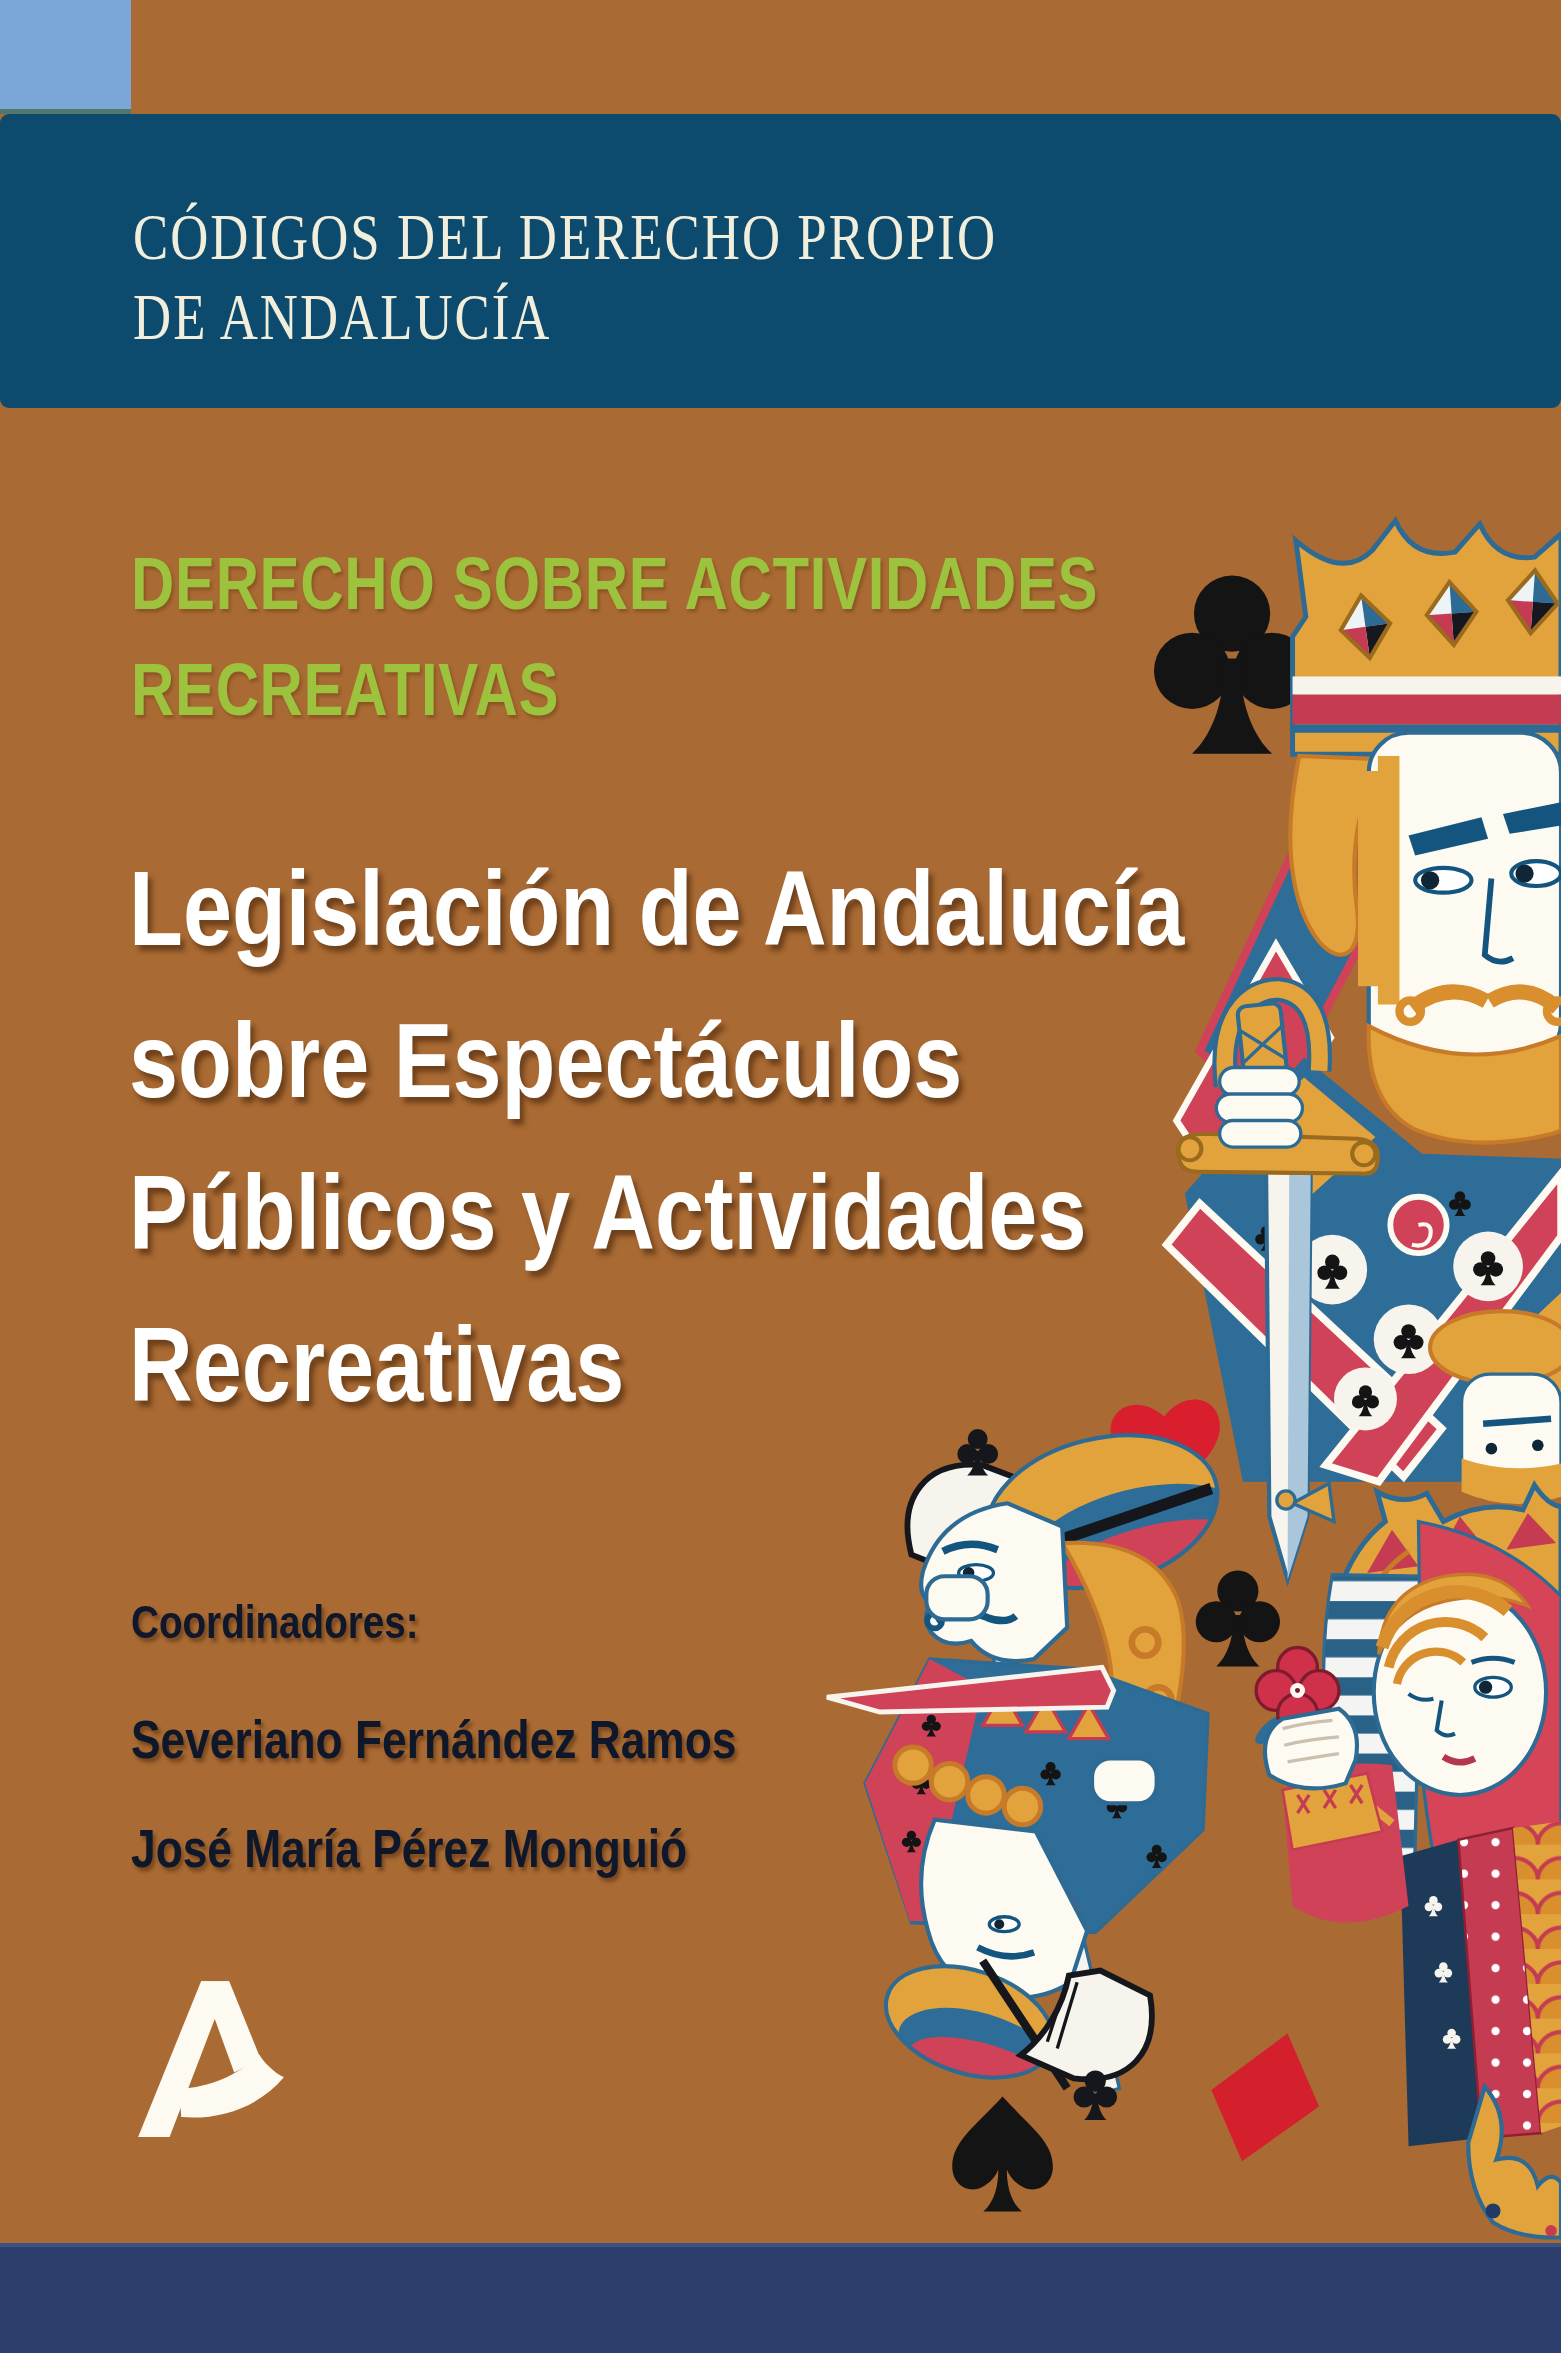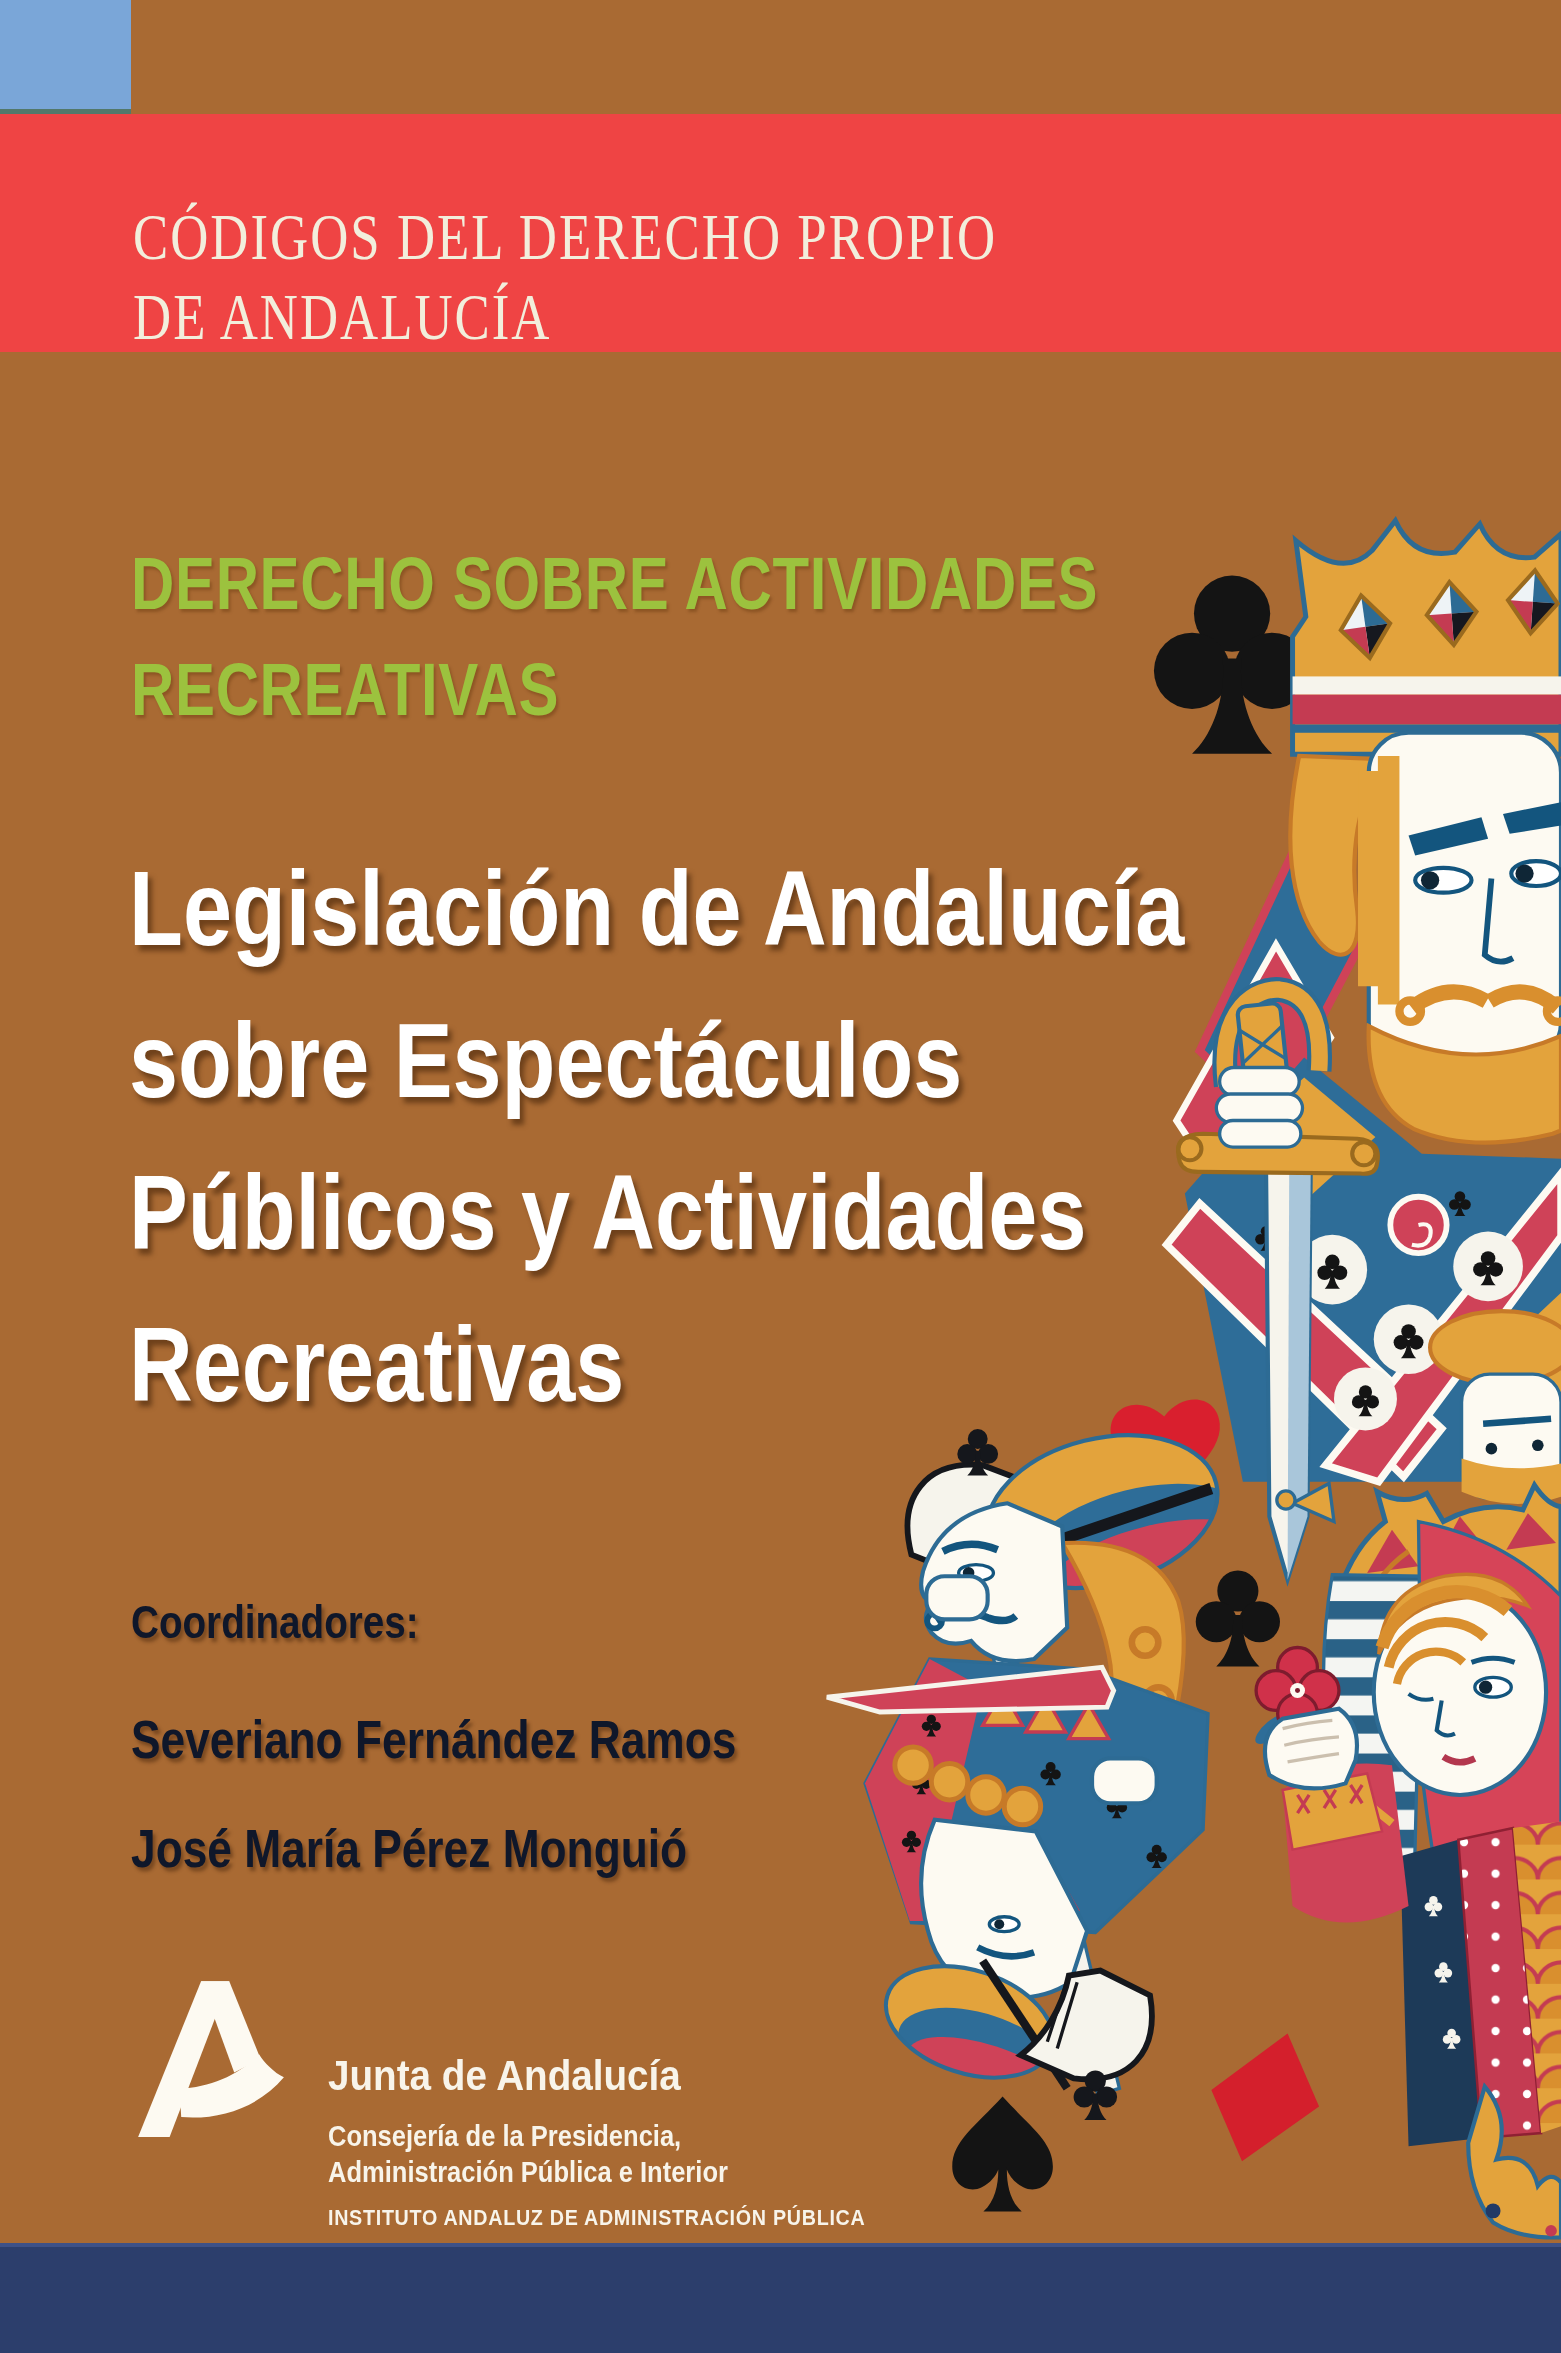--- a/index.html
+++ b/index.html
@@ -11,22 +11,23 @@
     font-family:"Liberation Sans", sans-serif;
   }
   .blue-square {
     position:absolute; left:0; top:0;
     width:131px; height:109px;
     background:#7aa6d8;
     border-bottom:5.8px solid #53786a;
   }
   .series-band {
     position:absolute; left:0; top:114px;
-    width:100%; height:238px;
-    background:#ef4444;
+    width:100%; height:294px;
+    background:#0c4a6e;
+    border-radius:9px;
   }
   .series-text {
     position:absolute; left:133px; top:83px;
     font-family:"Liberation Serif", serif;
     font-weight:400;
     font-size:66px; line-height:80px;
     letter-spacing:2.5px;
     color:#f2eedc;
     transform:scaleX(0.80); transform-origin:left top;
     white-space:nowrap;
@@ -122,26 +123,20 @@
     <div class="coord-name">Severiano Fernández Ramos</div>
     <div class="coord-name">José María Pérez Monguió</div>
   </div>
 
   <svg class="logo-a" viewBox="0 0 206 198" aria-hidden="true">
     <polygon points="12,198 88,10 122,10 50,198" fill="#fdfaf2"></polygon>
     <polygon points="88,10 122,10 160,104 128,120" fill="#fdfaf2"></polygon>
     <path d="M62,140 C100,138 136,122 158,98 C164,108 176,120 188,126 C158,162 110,178 64,174 Z" fill="#fdfaf2"></path>
   </svg>
 
-  <div class="publisher-text">
-    <div class="pub-name">Junta de Andalucía</div>
-    <div class="pub-dept">Consejería de la Presidencia,</div>
-    <div class="pub-dept">Administración Pública e Interior</div>
-    <div class="pub-institute">INSTITUTO ANDALUZ DE ADMINISTRACIÓN PÚBLICA</div>
-  </div>
 
   <div class="footer-navy"></div>
 
   <svg class="card-art" viewBox="980 560 904 2150" aria-hidden="true">
     <defs>
       <g id="club">
         <circle cx="0" cy="-0.52" r="0.40"></circle>
         <circle cx="-0.42" cy="0.08" r="0.40"></circle>
         <circle cx="0.42" cy="0.08" r="0.40"></circle>
         <path d="M-0.10,-0.05 C-0.06,0.35 -0.20,0.75 -0.42,0.95 L0.42,0.95 C0.20,0.75 0.06,0.35 0.10,-0.05 Z"></path>

